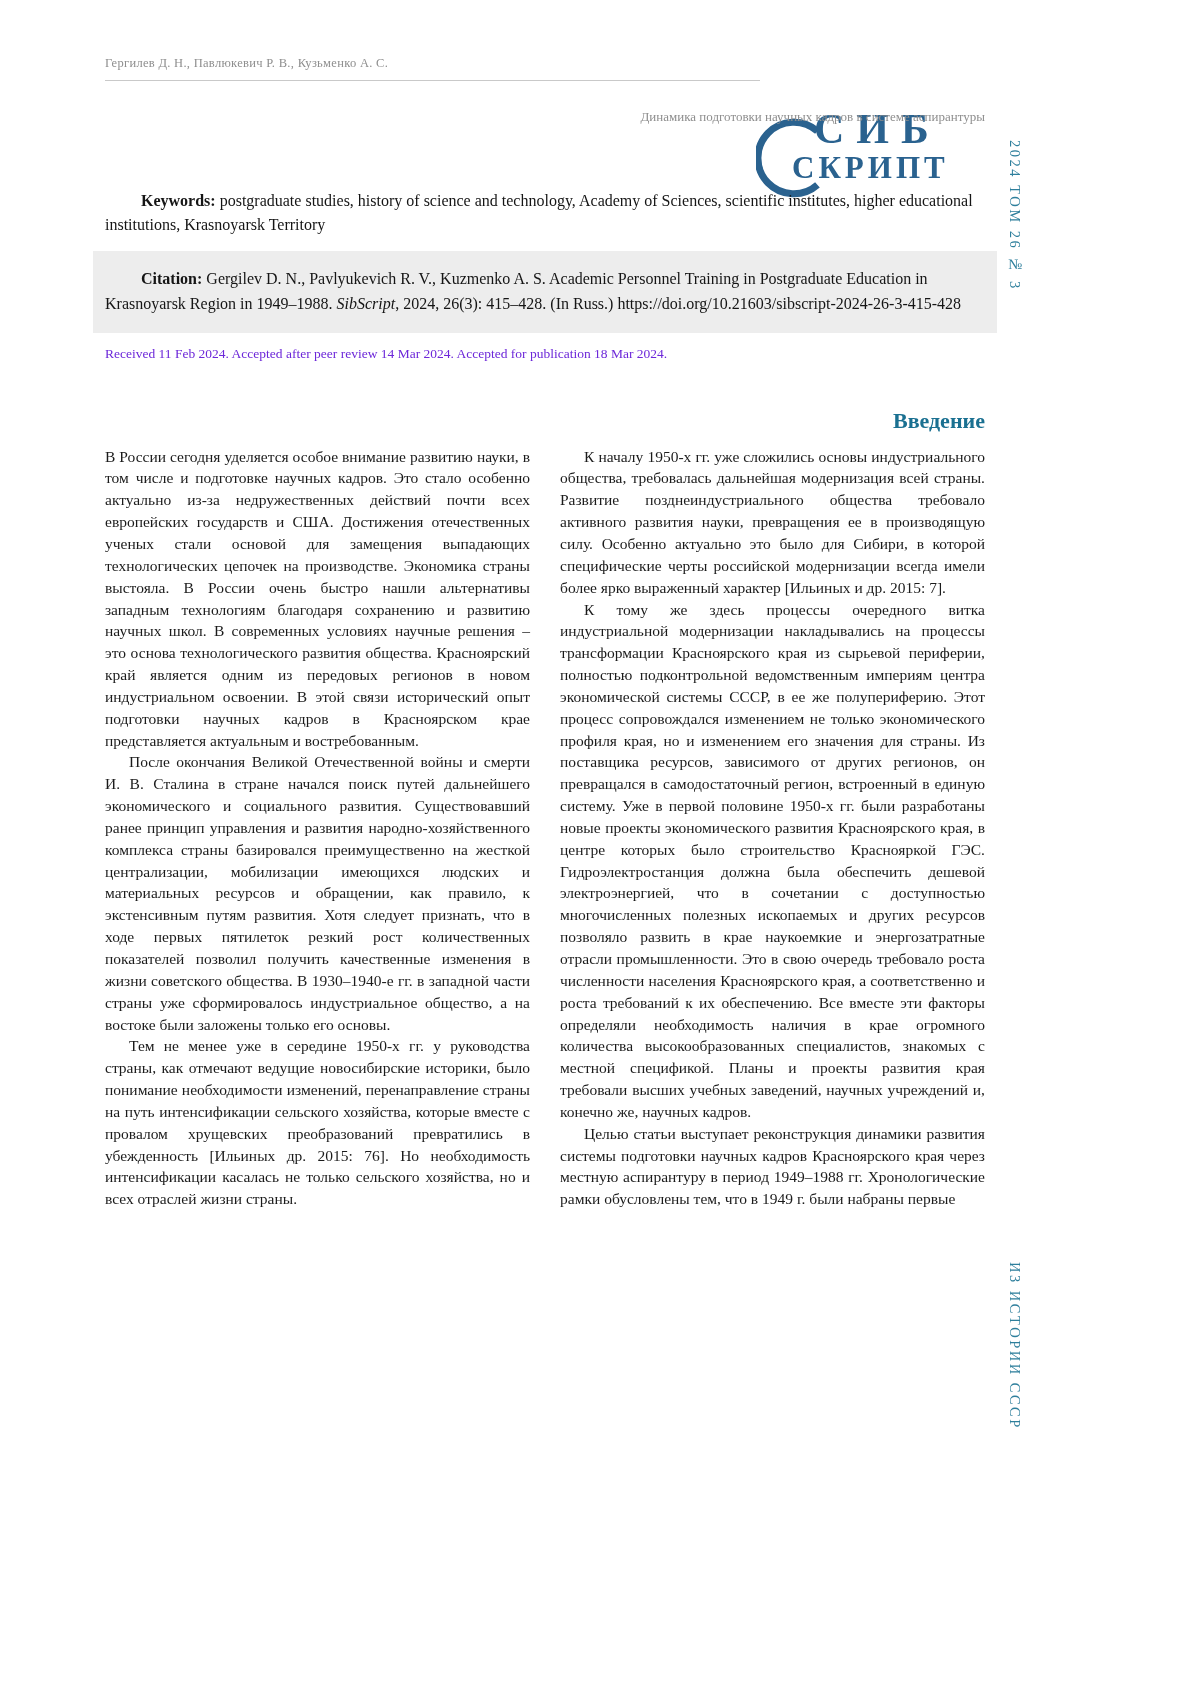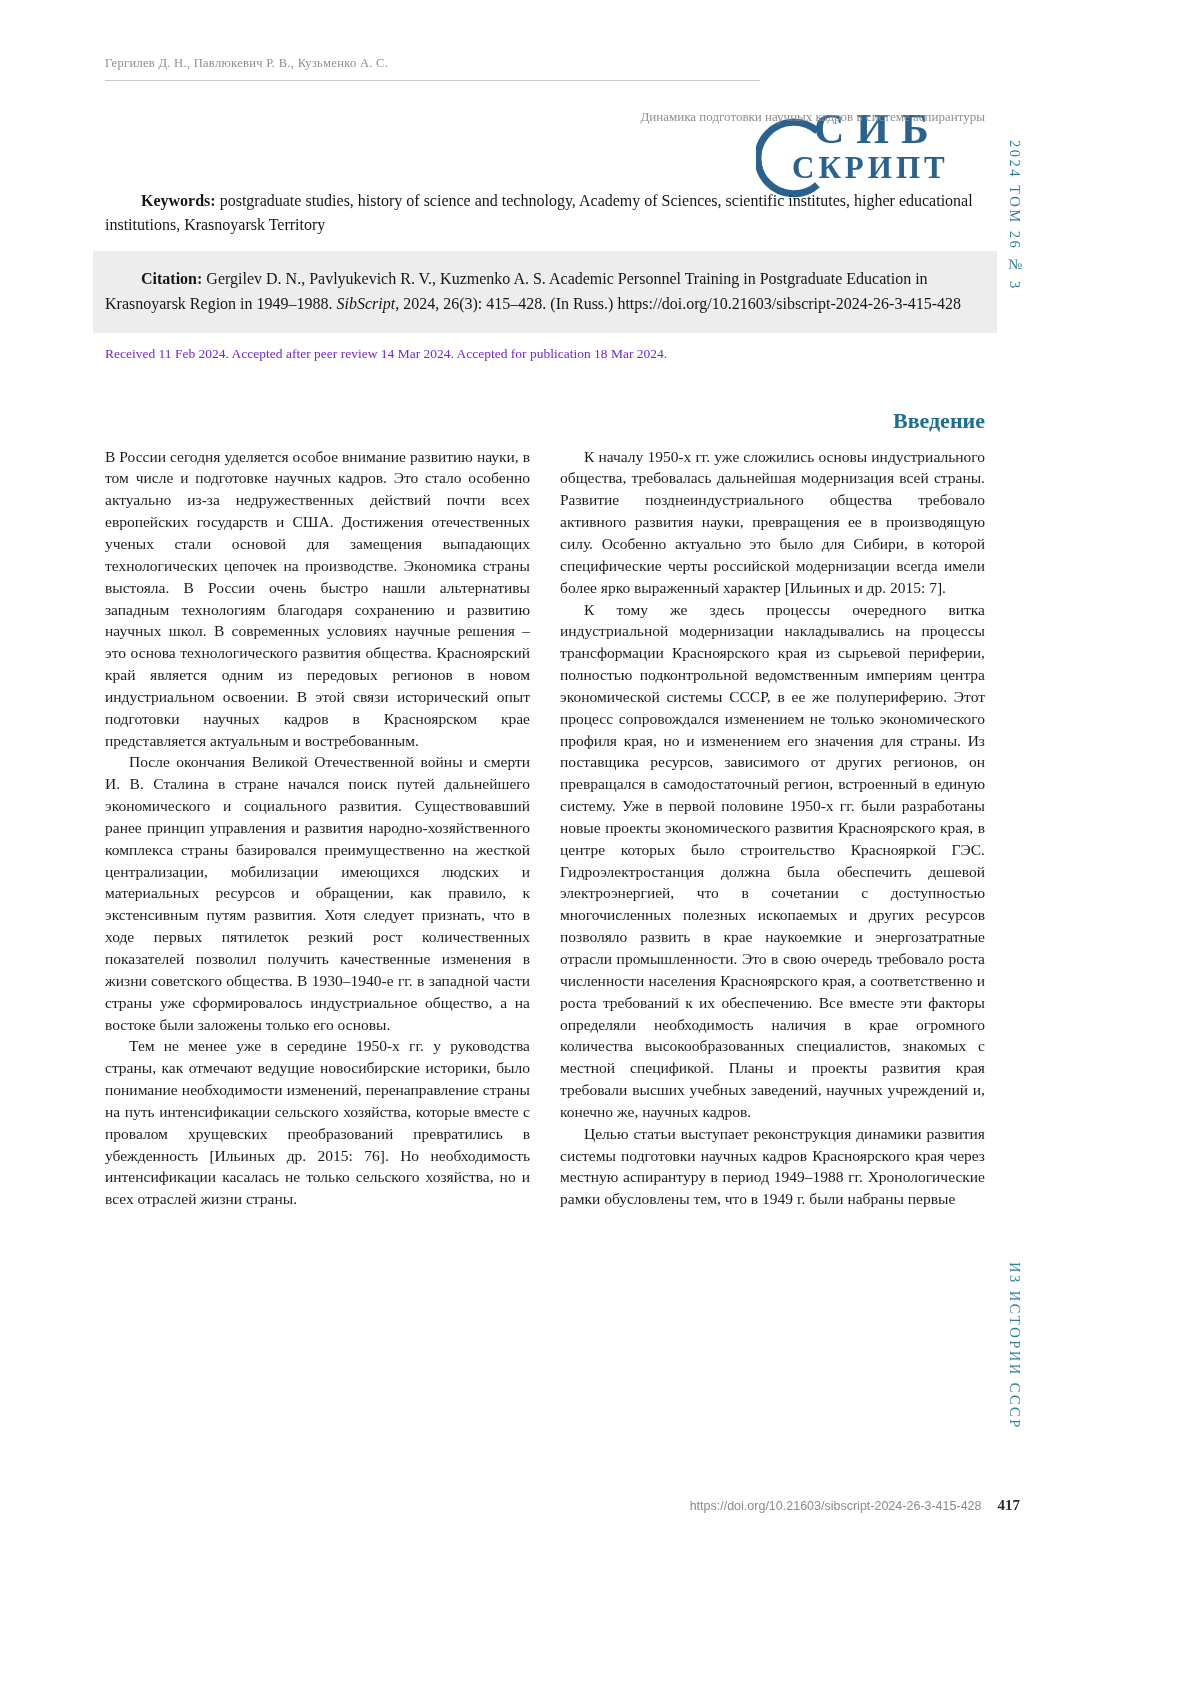--- a/index.html
+++ b/index.html
@@ -102,17 +102,14 @@
         </div>
       <div class="col">
           <p>К началу 1950-х гг. уже сложились основы индустриального общества, требовалась дальнейшая модернизация всей страны. Развитие позднеиндустриального общества требовало активного развития науки, превращения ее в производящую силу. Особенно актуально это было для Сибири, в которой специфические черты российской модернизации всегда имели более ярко выраженный характер [Ильиных и др. 2015: 7].</p>
           <p>К тому же здесь процессы очередного витка индустриальной модернизации накладывались на процессы трансформации Красноярского края из сырьевой периферии, полностью подконтрольной ведомственным империям центра экономической системы СССР, в ее же полупериферию. Этот процесс сопровождался изменением не только экономического профиля края, но и изменением его значения для страны. Из поставщика ресурсов, зависимого от других регионов, он превращался в самодостаточный регион, встроенный в единую систему. Уже в первой половине 1950-х гг. были разработаны новые проекты экономического развития Красноярского края, в центре которых было строительство Краснояркой ГЭС. Гидроэлектростанция должна была обеспечить дешевой электроэнергией, что в сочетании с доступностью многочисленных полезных ископаемых и других ресурсов позволяло развить в крае наукоемкие и энергозатратные отрасли промышленности. Это в свою очередь требовало роста численности населения Красноярского края, а соответственно и роста требований к их обеспечению. Все вместе эти факторы определяли необходимость наличия в крае огромного количества высокообразованных специалистов, знакомых с местной спецификой. Планы и проекты развития края требовали высших учебных заведений, научных учреждений и, конечно же, научных кадров.</p>
           <p>Целью статьи выступает реконструкция динамики развития системы подготовки научных кадров Красноярского края через местную аспирантуру в период 1949–1988 гг. Хронологические рамки обусловлены тем, что в 1949 г. были набраны первые</p>
         </div>
     </div>
 
   </div>
 
-  <div class="footer">
-    <span class="footer-doi">https://doi.org/10.21603/sibscript-2024-26-3-415-428</span><span class="footer-page">417</span>
-  </div>
 
 </div>
 
 </body></html>

